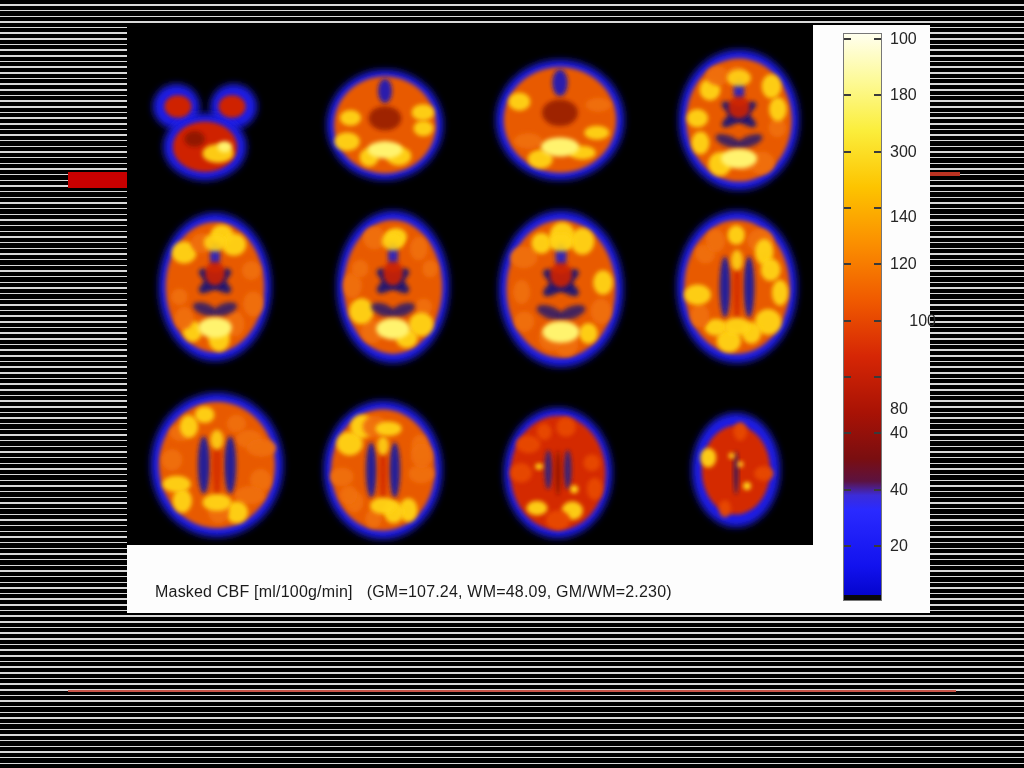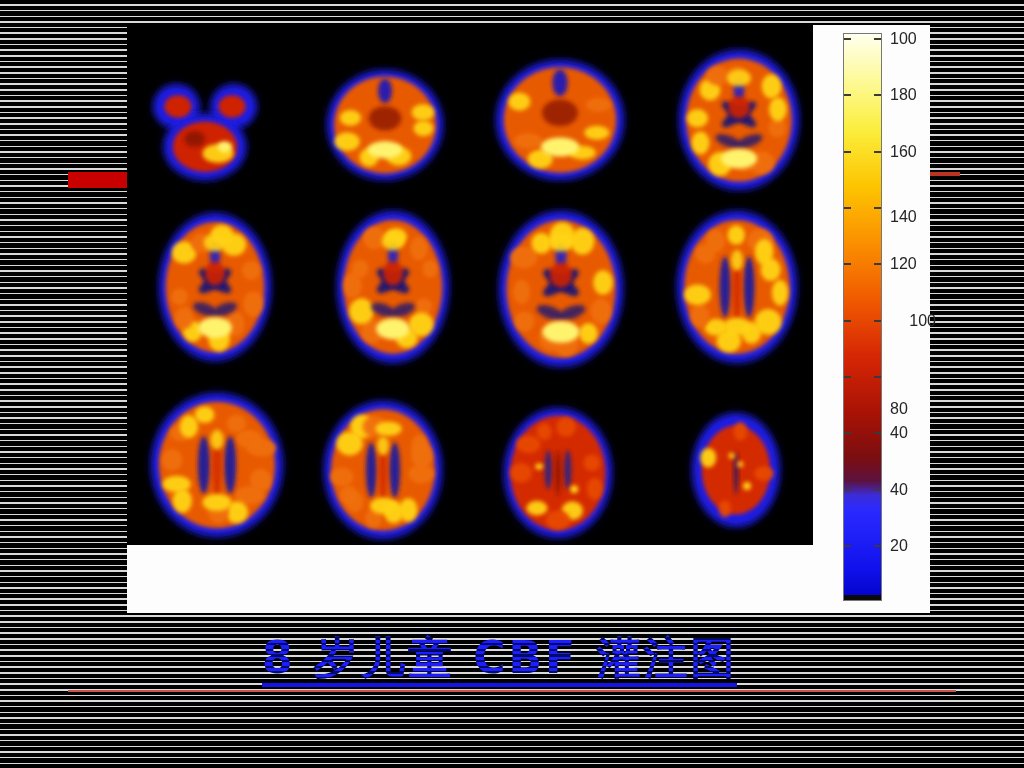--- a/index.html
+++ b/index.html
@@ -294,32 +294,33 @@
             <ellipse cx="-27.7285497827472" cy="-12.261272454978874" rx="8.043203473471221" ry="9.760873432173394" fill="#ffd416" opacity="0.95" filter="url(#b2)"></ellipse>
             <ellipse cx="4.2602484156589435" cy="-38.594589620574034" rx="6.784768819837628" ry="9.501486774780206" fill="#e84a04" opacity="0.95" filter="url(#b2)"></ellipse>
             <ellipse cx="0" cy="2.85" rx="2.2" ry="21.66" fill="#181870" opacity="0.8" filter="url(#b2)"></ellipse>
             <ellipse cx="11" cy="15.96" rx="4" ry="4" fill="#ffd416" opacity="1" filter="url(#b2)"></ellipse>
             <ellipse cx="-4.4" cy="-14.25" rx="3" ry="3" fill="#ffd416" opacity="1" filter="url(#b2)"></ellipse>
             <ellipse cx="4.4" cy="-5.7" rx="3" ry="3" fill="#ffca20" opacity="1" filter="url(#b2)"></ellipse>
           </g>
         </svg>
     </div>
 
+    <div class="caption">Masked CBF [ml/100g/min]   (GM=107.24, WM=48.09, GM/WM=2.230)</div>
 
     <div class="colorbar" id="colorbar" style="background: linear-gradient(to top, rgb(2, 2, 200) 0%, rgb(18, 18, 238) 6%, rgb(42, 42, 255) 16%, rgb(60, 44, 216) 18.5%, rgb(92, 18, 64) 21%, rgb(122, 14, 16) 25%, rgb(168, 18, 5) 33%, rgb(214, 38, 5) 43%, rgb(240, 90, 0) 53%, rgb(251, 143, 0) 63%, rgb(253, 196, 0) 73%, rgb(251, 238, 60) 83%, rgb(253, 250, 154) 92%, rgb(255, 255, 238) 100%);">
       <div class="cb-bottom"></div>
     </div>
     <div id="colorbar-ticks">
         <div class="cb-tick-label" style="top: 4px;">100</div>
         <div class="cb-dash" style="left: 717px; top: 13px;"></div>
         <div class="cb-dash" style="left: 747px; top: 13px;"></div>
         <div class="cb-tick-label" style="top: 60.33px;">180</div>
         <div class="cb-dash" style="left: 717px; top: 69.33px;"></div>
         <div class="cb-dash" style="left: 747px; top: 69.33px;"></div>
-        <div class="cb-tick-label" style="top: 116.66px;">160</div>
+        <div class="cb-tick-label" style="top: 116.66px;">300</div>
         <div class="cb-dash" style="left: 717px; top: 125.66px;"></div>
         <div class="cb-dash" style="left: 747px; top: 125.66px;"></div>
         <div class="cb-tick-label" style="top: 182px;">140</div>
         <div class="cb-dash" style="left: 717px; top: 181.99px;"></div>
         <div class="cb-dash" style="left: 747px; top: 181.99px;"></div>
         <div class="cb-tick-label" style="top: 229.32px;">120</div>
         <div class="cb-dash" style="left: 717px; top: 238.32px;"></div>
         <div class="cb-dash" style="left: 747px; top: 238.32px;"></div>
         <div class="cb-tick-label" style="top: 285.65px; text-align: right;">100</div>
         <div class="cb-dash" style="left: 717px; top: 294.65px;"></div>
@@ -332,17 +333,14 @@
         <div class="cb-dash" style="left: 747px; top: 407.31px;"></div>
         <div class="cb-tick-label" style="top: 454.64px;">40</div>
         <div class="cb-dash" style="left: 717px; top: 463.64px;"></div>
         <div class="cb-dash" style="left: 747px; top: 463.64px;"></div>
         <div class="cb-tick-label" style="top: 510.97px;">20</div>
         <div class="cb-dash" style="left: 717px; top: 519.97px;"></div>
         <div class="cb-dash" style="left: 747px; top: 519.97px;"></div>
       </div>
   </div>
 
-  <div class="slide-title">
-    <span class="slide-title-text">8 岁儿童 CBF 灌注图</span>
-  </div>
 
 </div>
 
 </body></html>

